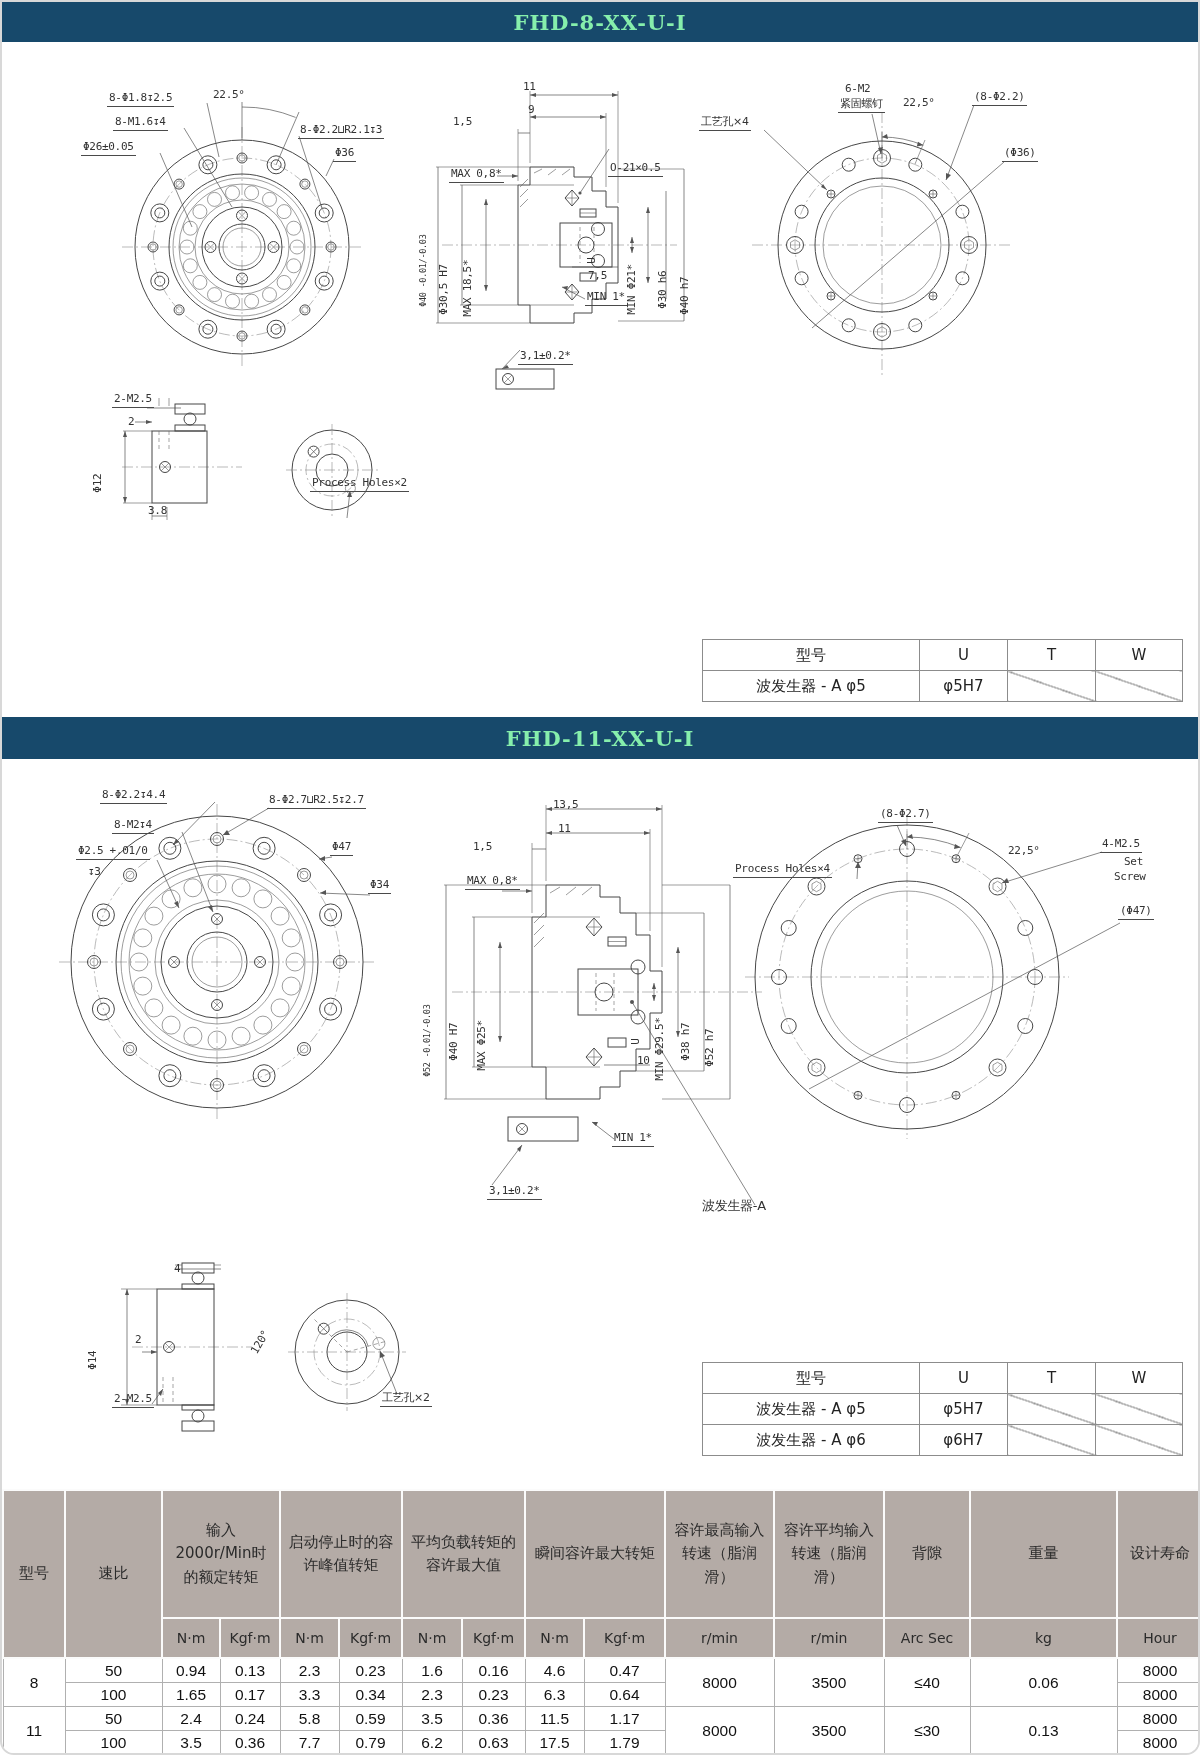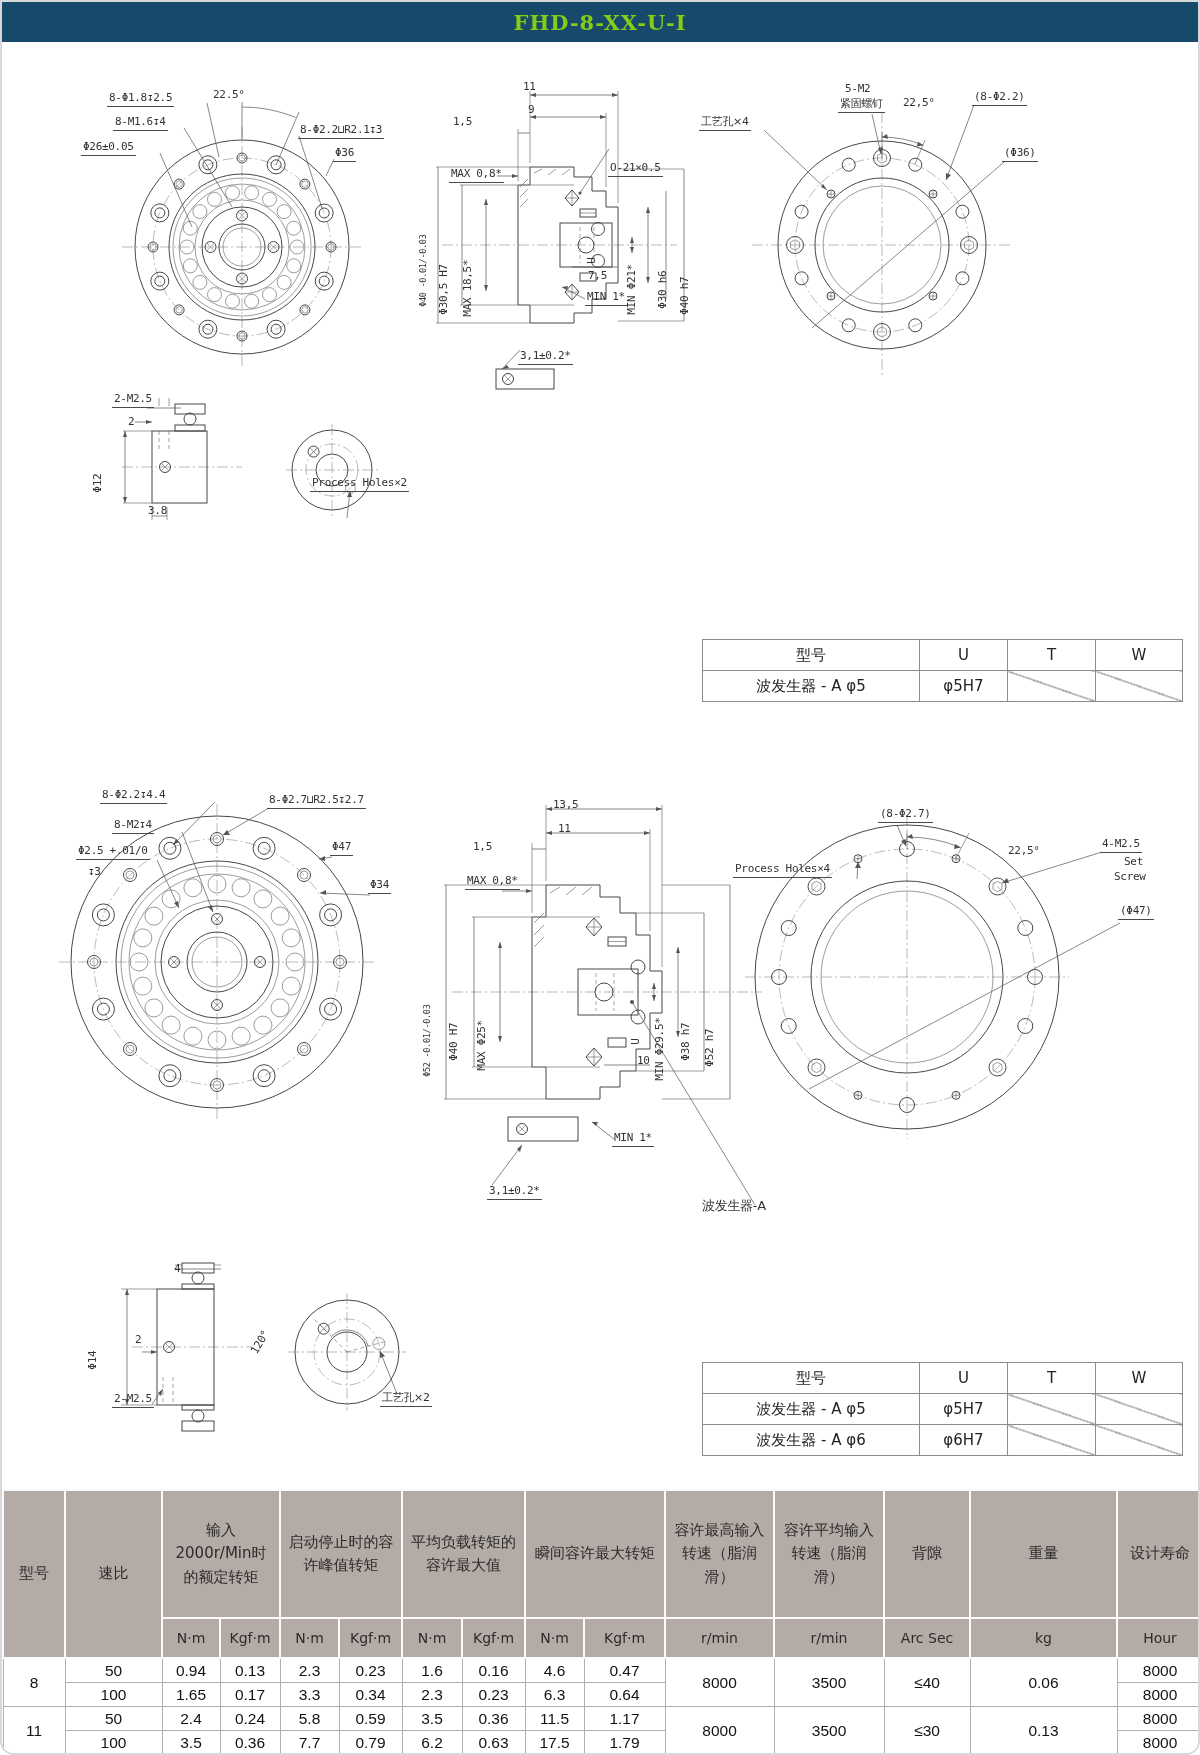--- a/index.html
+++ b/index.html
@@ -1,19 +1,19 @@
 <!DOCTYPE html>
 <html><head>
 <meta charset="utf-8">
 <style>
   html,body{margin:0;padding:0;background:#fff;}
   .page{position:relative;width:1200px;height:1755px;background:#fff;border:2px solid #d8d8d8;
         box-sizing:border-box;border-radius:0 0 14px 14px;overflow:hidden;
         font-family:"DejaVu Sans",sans-serif;}
-  .titlebar{position:absolute;left:0;width:100%;height:40px;background:#17496b;color:#84cc16;
+  .titlebar{position:absolute;left:0;width:100%;height:40px;background:#17496b;color:#86efac;
         display:flex;align-items:center;justify-content:center;
         font:bold 21px "DejaVu Serif",serif;letter-spacing:1px;}
   .lbl{position:absolute;font:11px "DejaVu Sans Mono","DejaVu Sans",monospace;color:#333;
         white-space:nowrap;letter-spacing:-0.3px;line-height:1.15;}
   .ul{border-bottom:1px solid #4a4a4a;padding:0 2px 1px 2px;}
   .v{transform:rotate(-90deg);transform-origin:0 100%;}
   .sm{font-size:8.5px;}
   .cn{font-family:"DejaVu Sans",sans-serif;}
   svg.dwg{position:absolute;overflow:visible;}
   .s{fill:none;stroke:#474747;stroke-width:1;}
@@ -322,32 +322,35 @@
   <span class="lbl v" style="left:473px;top:302px;">MAX 18,5*</span>
   <span class="lbl v" style="left:597px;top:249px;">U</span>
   <span class="lbl" style="left:586px;top:268px;">7,5</span>
   <span class="lbl v" style="left:637px;top:300px;">MIN Φ21*</span>
   <span class="lbl v" style="left:668px;top:294px;">Φ30 h6</span>
   <span class="lbl v" style="left:690px;top:300px;">Φ40 h7</span>
   <span class="lbl ul" style="left:583px;top:289px;">MIN 1*</span>
   <span class="lbl ul" style="left:516px;top:348px;">3,1±0.2*</span>
 
   <span class="lbl ul cn" style="left:697px;top:114px;">工艺孔×4</span>
-  <span class="lbl" style="left:843px;top:81px;">5-M2</span>
+  <span class="lbl" style="left:843px;top:81px;">6-M2</span>
   <span class="lbl ul cn" style="left:836px;top:96px;">紧固螺钉</span>
   <span class="lbl" style="left:901px;top:95px;">22,5°</span>
   <span class="lbl ul" style="left:970px;top:89px;">(8-Φ2.2)</span>
   <span class="lbl ul" style="left:1000px;top:145px;">(Φ36)</span>
 
   <span class="lbl ul" style="left:110px;top:391px;">2-M2.5</span>
   <span class="lbl" style="left:126px;top:414px;">2</span>
   <span class="lbl v" style="left:103px;top:478px;">Φ12</span>
   <span class="lbl" style="left:146px;top:503px;">3.8</span>
   <span class="lbl ul" style="left:308px;top:475px;">Process Holes×2</span>
 
+  <div class="titlebar" style="top:715px;height:42px;">
+    <span>FHD-11-XX-U-I</span>
+  </div>
 
   <svg class="dwg" style="left:65px;top:810px;" width="300" height="300" viewBox="0 0 300 300">
     <line x1="150" y1="-8" x2="150" y2="308" class="cl"></line>
     <line x1="-8" y1="150" x2="308" y2="150" class="cl"></line>
     <circle cx="150" cy="150" r="146" class="s"></circle>
     <circle cx="150" cy="150" r="123" class="cl"></circle>
     <use href="#th2" x="150" y="27"></use>
       <use href="#th2" x="237" y="63"></use>
       <use href="#th2" x="273" y="150"></use>
       <use href="#th2" x="237" y="237"></use>

